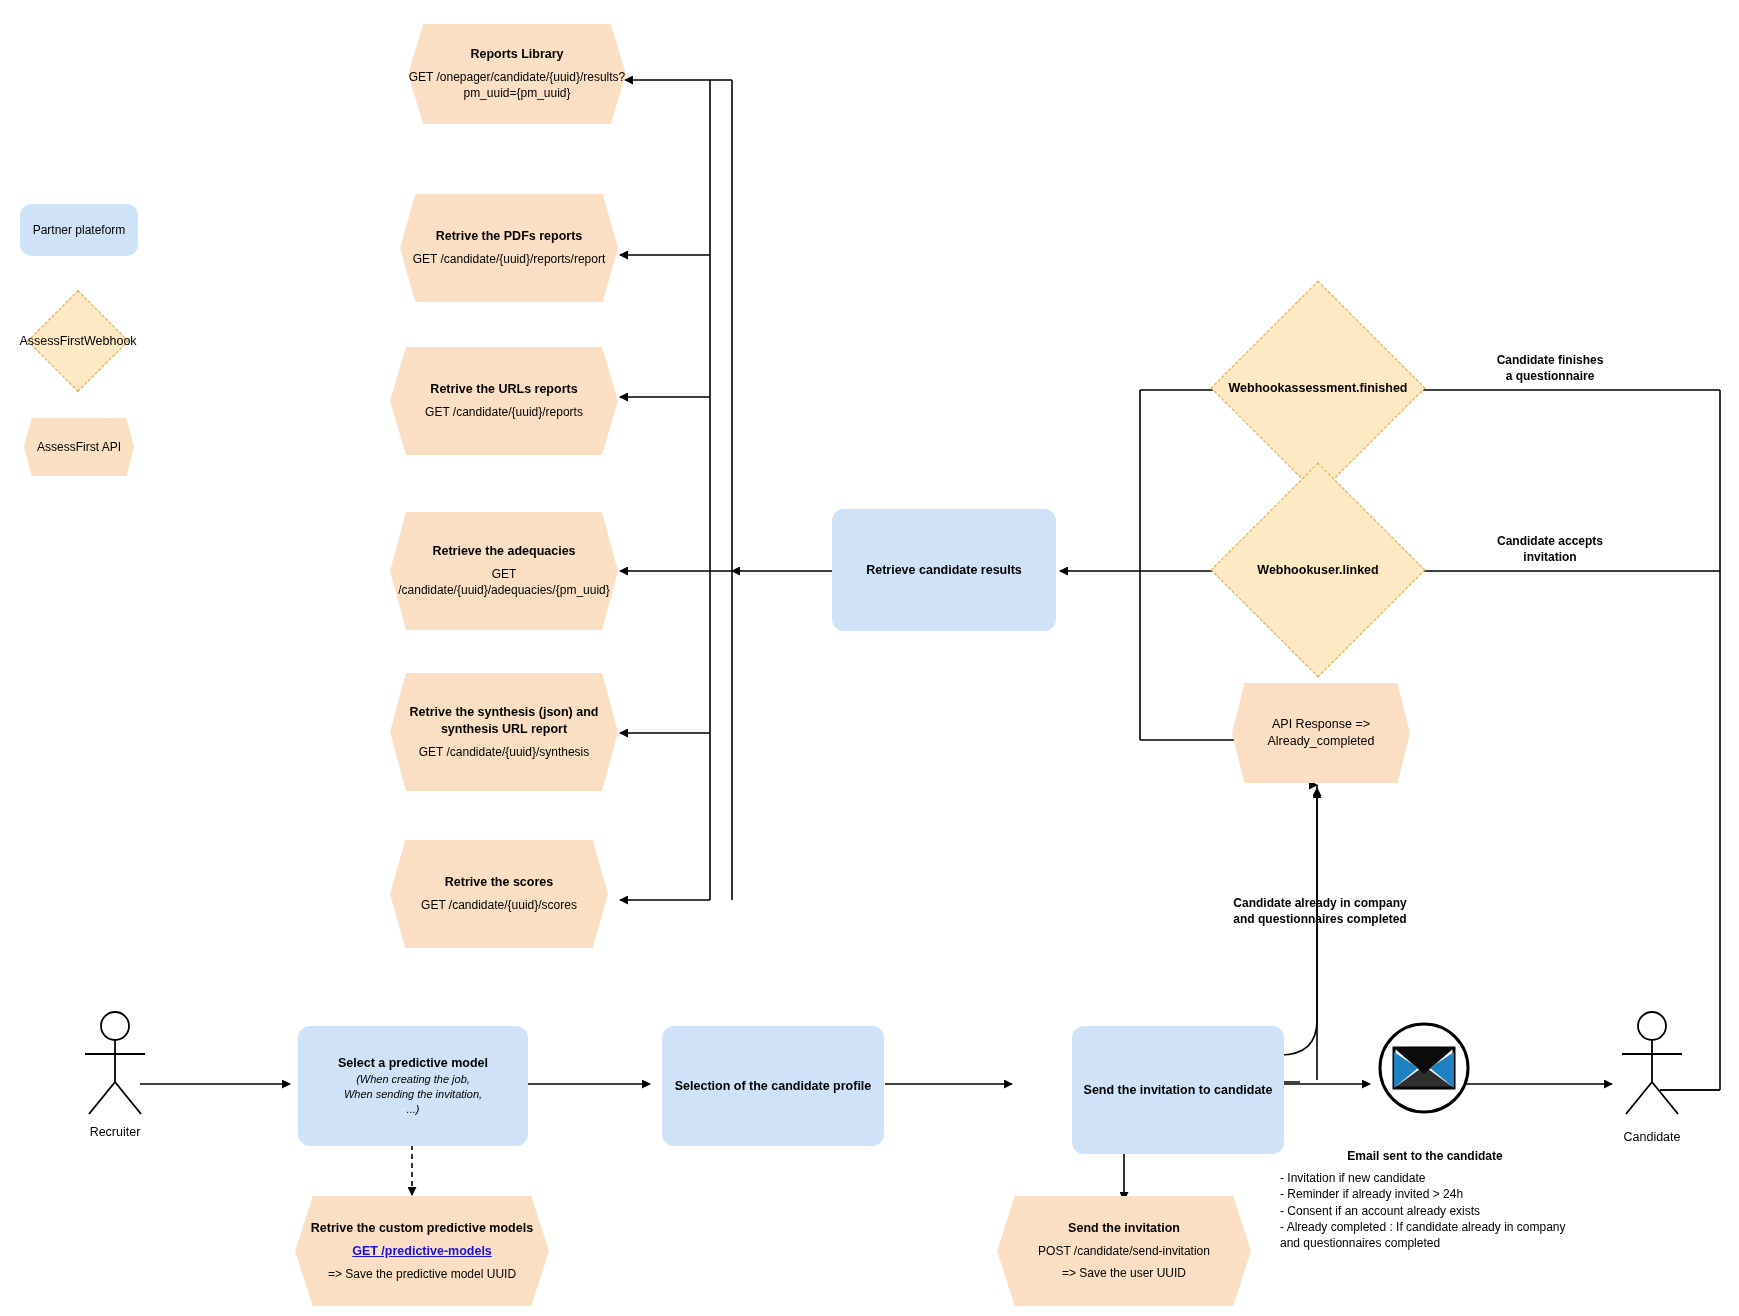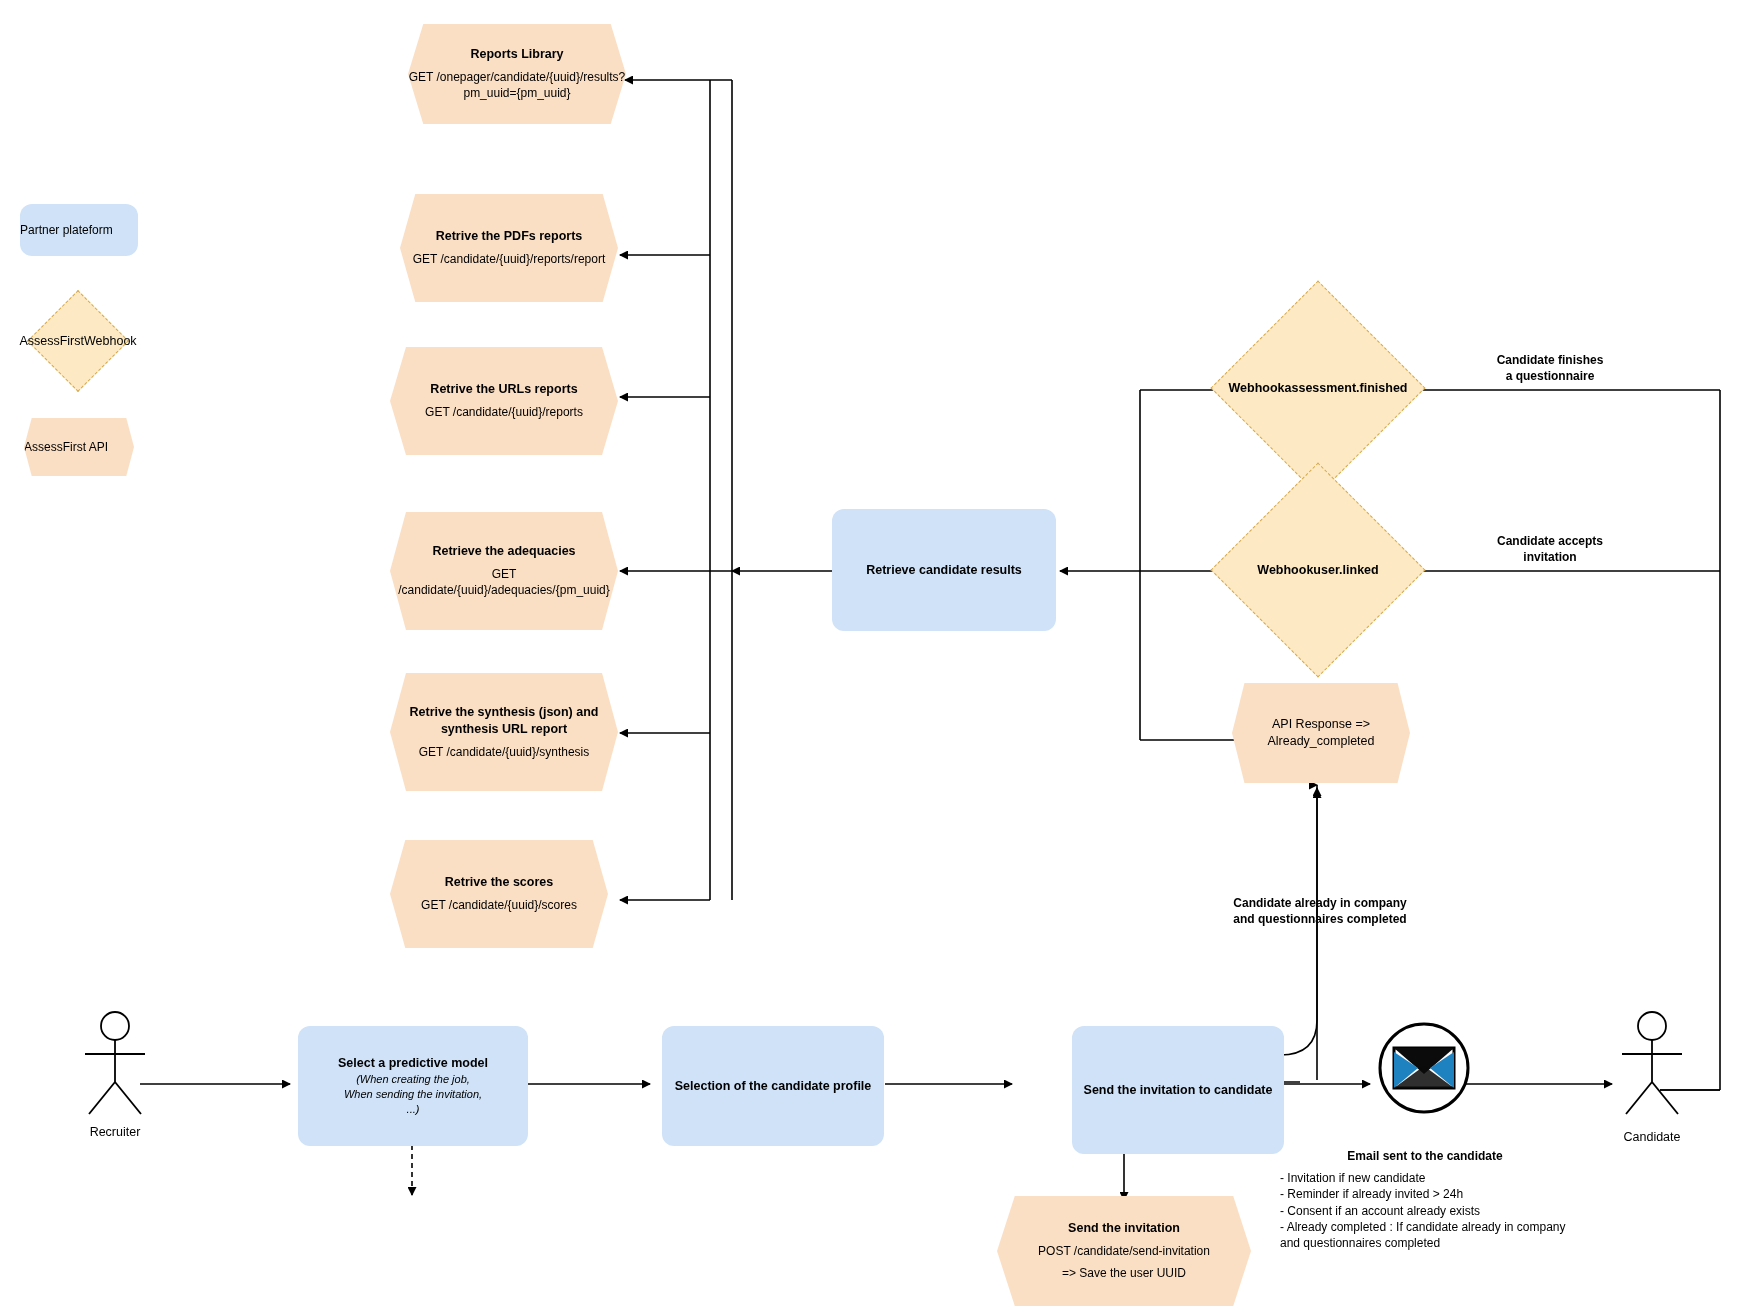--- a/index.html
+++ b/index.html
@@ -76,20 +76,21 @@
   .link-text {
     color: #1a12d8;
     font-weight: bold;
     text-decoration: underline;
     font-size: 12.5px;
   }
   .legend-item {
     position: absolute;
     display: flex;
     align-items: center;
+    justify-content: center;
     text-align: center;
     font-size: 12px;
     box-sizing: border-box;
   }
   svg.edges {
     position: absolute;
     left: 0; top: 0;
     width: 1739px;
     height: 1316px;
     pointer-events: none;
@@ -320,20 +321,27 @@
   <div class="label" style="left:1280px; top:1148px; width:330px; text-align:left;">
     <div class="bold" style="text-align:center; margin-left:-40px;">Email sent to the candidate</div>
     <div style="height:6px;"></div>
     <div>- Invitation if new candidate</div>
     <div>- Reminder if already invited &gt; 24h</div>
     <div>- Consent if an account already exists</div>
     <div>- Already completed : If candidate already in company</div>
     <div>  and questionnaires completed</div>
   </div>
 
+  <div class="node hex" style="left:295px; top:1196px; width:254px; height:110px;">
+    <div class="bold">Retrive the custom predictive models</div>
+    <div class="gap"></div>
+    <a class="link-text" href="#">GET /predictive-models</a>
+    <div class="gap"></div>
+    <div class="mono-ish">=&gt; Save the predictive model UUID</div>
+  </div>
 
   <div class="node hex" style="left:997px; top:1196px; width:254px; height:110px;">
     <div class="bold">Send the invitation</div>
     <div class="gap"></div>
     <div class="mono-ish">POST /candidate/send-invitation</div>
     <div class="gap"></div>
     <div class="mono-ish">=&gt; Save the user UUID</div>
   </div>
 
 </div>

